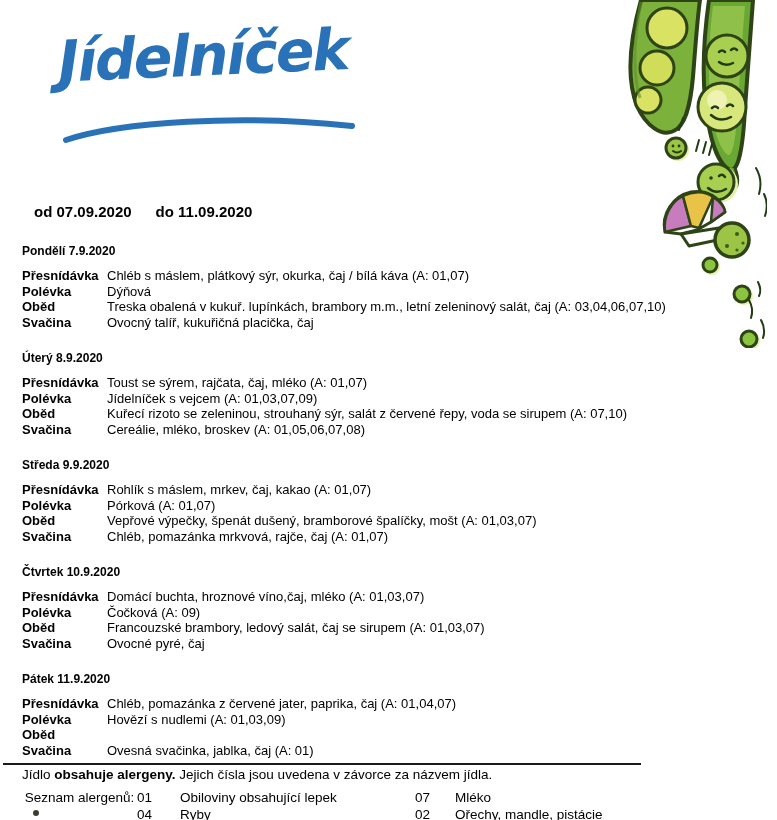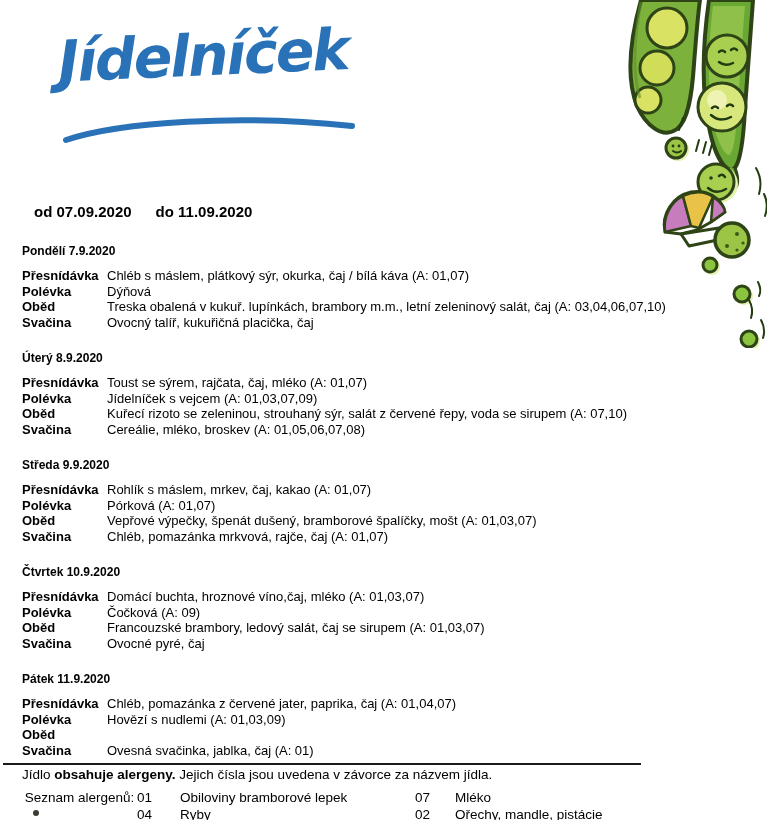--- a/index.html
+++ b/index.html
@@ -279,21 +279,21 @@
 
     <div class="note">
       <span>Jídlo </span><b>obsahuje alergeny.</b><span>  Jejich čísla jsou uvedena v závorce za názvem jídla.</span>
     </div>
 
     <div class="allergens">
       <span class="al-label">Seznam alergenů:</span>
       <div class="al-col al-col1" id="al-col1">
   <div class="al-row">
     <span class="al-code">01</span>
-    <span class="al-name">Obiloviny bramborové lepek</span>
+    <span class="al-name">Obiloviny obsahující lepek</span>
   </div>
 
 
   <div class="al-row">
     <span class="al-code">04</span>
     <span class="al-name">Ryby</span>
   </div>
 
   <div class="al-row">
     <span class="al-code">05</span>

